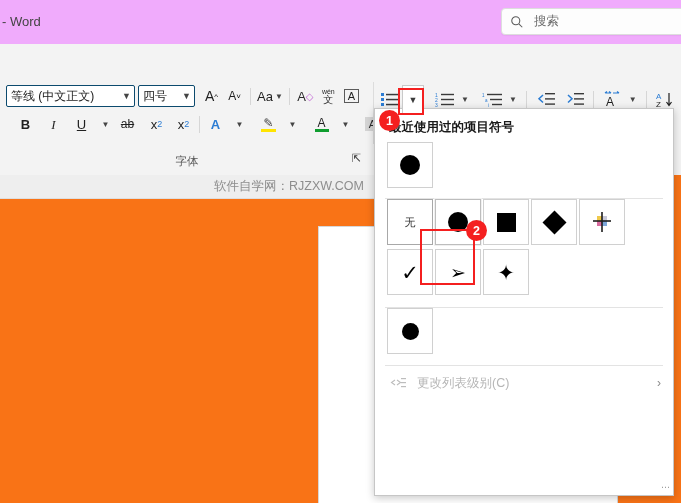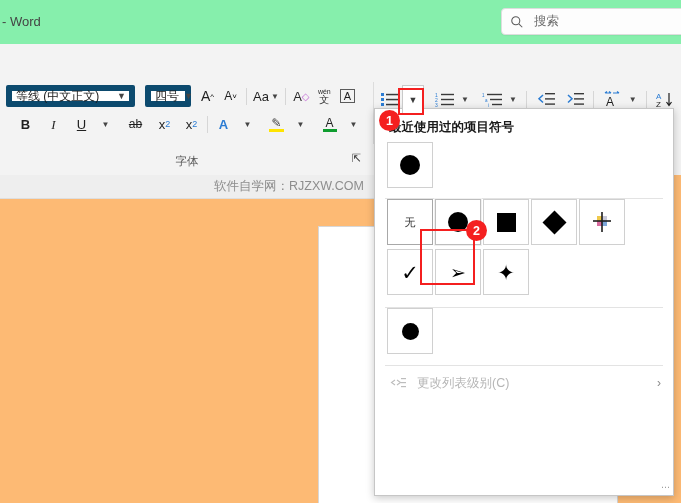--- a/index.html
+++ b/index.html
@@ -7,21 +7,21 @@
     width: 681px; height: 503px;
     font-family: "Liberation Sans", "DejaVu Sans", sans-serif;
     background: #f3f3f3;
     overflow: hidden;
   }
   .app { position: relative; width: 681px; height: 503px; background: #f3f3f3; }
 
   
   .titlebar {
     position: absolute; left: 0; top: 0; width: 681px; height: 44px;
-    background: #86efac;
+    background: #f0abfc;
     display: flex; align-items: center;
   }
   .title-text {
     position: absolute; left: 2px; top: 14px;
     font-size: 13px; color: #444; white-space: nowrap;
   }
   .searchbox {
     position: absolute; left: 501px; top: 8px; width: 186px; height: 27px;
     background: #fdfdfd; border: 1px solid #dddddd; border-radius: 4px;
     display: flex; align-items: center; padding-left: 8px;
@@ -50,28 +50,28 @@
   .ribbon-white {
     position: absolute; left: 0; top: 0; width: 681px; height: 99px;
     background: #f3f3f3;
   }
   
   .fontgroup { position: absolute; left: 0; top: 4px; width: 374px; height: 95px; }
   .row1 { position: absolute; left: 0; top: 4px; height: 24px; display: flex; align-items: center; }
   .row2 { position: absolute; left: 0; top: 32px; height: 24px; display: flex; align-items: center; }
 
   .combo {
-    height: 22px; border: 6px solid #0c4a6e; background: #ffffff;
+    height: 22px; border: 1px solid #0c4a6e; background: #ffffff;
     display: flex; align-items: center; justify-content: space-between;
     padding: 0 3px 0 4px; border-radius: 2px;
   }
   .combo .cv { font-size: 12px; color: #1a1a1a; white-space: nowrap; }
   .combo .cch { font-size: 9px; color: #444; margin-left: 5px; }
   .cfontname { width: 129px; margin-left: 6px; }
-  .cfontsize { width: 46px; margin-left: 10px; }
+  .cfontsize { width: 57px; margin-left: 3px; }
 
   .tb { display: inline-flex; align-items: center; justify-content: center;
         height: 24px; min-width: 23px; padding: 0 2px; cursor: default; }
   .sep { width: 1px; height: 17px; background: #d6d6d6; margin: 0 4px; }
   .glyph { font-size: 13px; color: #1f1f1f; line-height: 1; }
   .chev { font-size: 8px; color: #444; margin-left: 2px; }
 
   .grouplabel {
     position: absolute; left: 0; top: 74px; width: 374px;
     text-align: center; font-size: 11.5px; color: #5a5a5a;
@@ -83,21 +83,21 @@
   .vsplit { position: absolute; left: 373px; top: 6px; width: 1px; height: 62px; background: #dcdcdc; }
 
   
   .paragroup { position: absolute; left: 378px; top: 6px; height: 34px; display: flex; align-items: center; }
   .pbtn { display: inline-flex; align-items: center; justify-content: center;
           height: 26px; cursor: default; padding: 0 2px; }
 
   
   .canvas {
     position: absolute; left: 0; top: 175px; width: 681px; height: 328px;
-    background: #fdba74;
+    background: #f97316;
   }
   .wm-strip {
     position: absolute; left: 0; top: 0; width: 374px; height: 24px;
     background: #eeeeee; border-bottom: 1px solid #dedede;
     display: flex; align-items: center; justify-content: flex-end;
   }
   .wm-text { font-size: 12.5px; color: #8d8d8d; padding-right: 10px; white-space: nowrap; }
   .page {
     position: absolute; left: 318px; top: 51px; width: 300px; height: 280px;
     background: #ffffff; border: 1px solid #d7d7d7;
@@ -219,21 +219,21 @@
         </div>
         <div class="tb" style="margin-left:5px">
           <i class="glyph" style="font-family:'Liberation Serif',serif">I</i>
         </div>
         <div class="tb" style="margin-left:5px">
           <span class="glyph" style="text-decoration:underline">U</span>
         </div>
         <div class="tb">
           <span class="chev">▼</span>
         </div>
-        <div class="tb" style="margin-left:8px">
+        <div class="tb" style="margin-left:0">
           <span class="glyph" style="text-decoration:line-through;font-size:12px">ab</span>
         </div>
         <div class="tb" style="margin-left:6px">
           <span class="glyph">x</span>
             <sub class="blue" style="font-size:9px">2</sub>
         </div>
         <div class="tb" style="margin-left:4px">
           <span class="glyph">x</span>
             <sup class="blue" style="font-size:9px">2</sup>
         </div>

